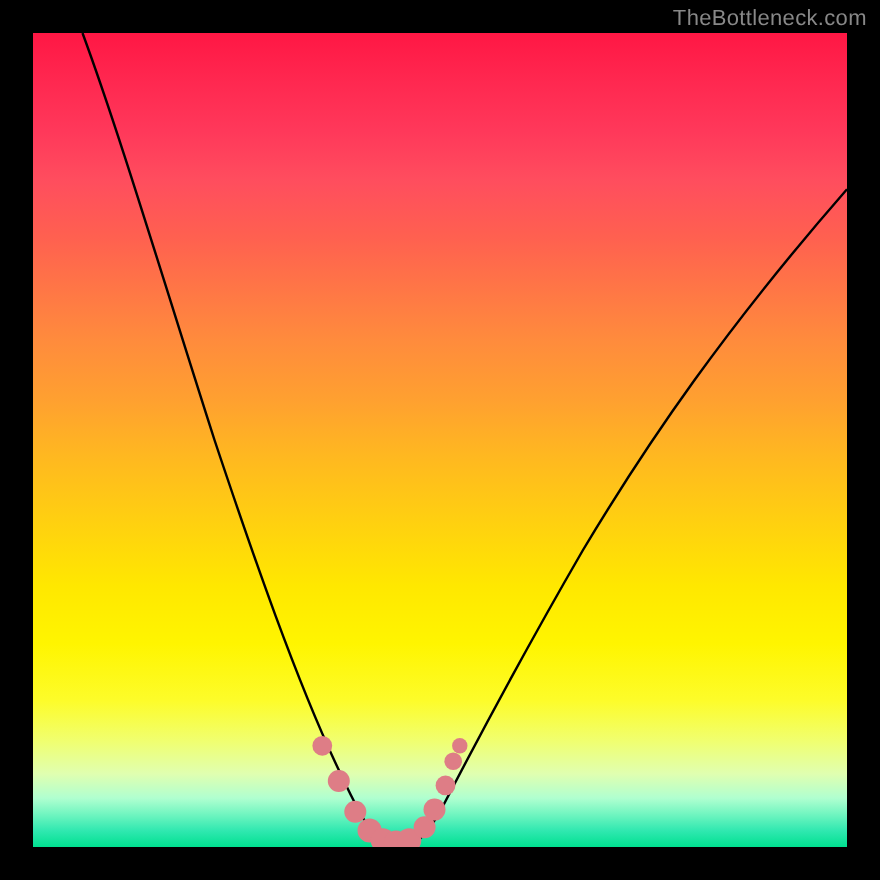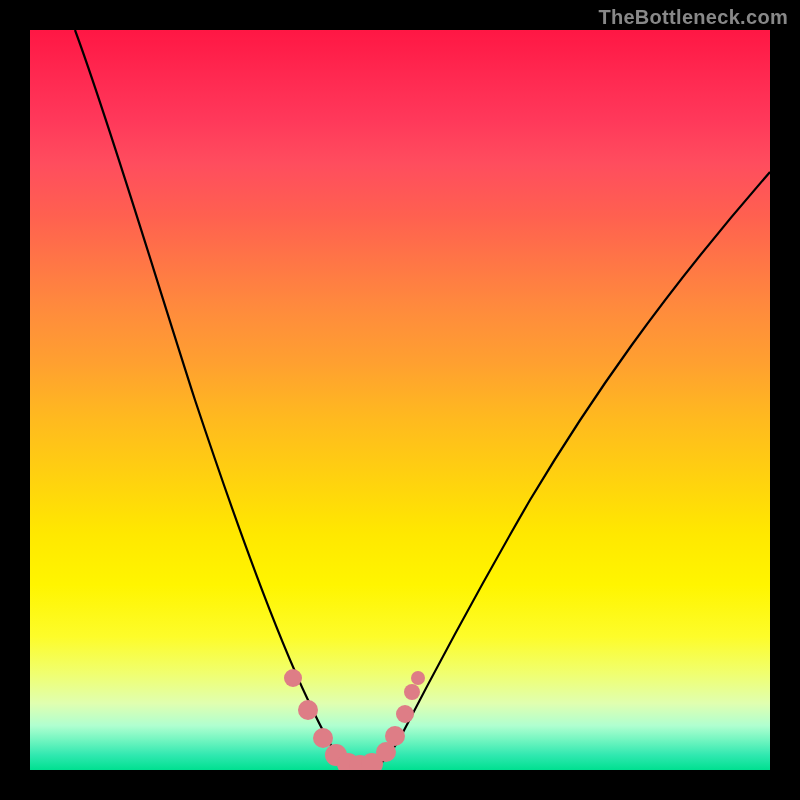--- a/index.html
+++ b/index.html
@@ -39,21 +39,21 @@
       #30e8b0 98%,
       #00e090 100%
     );
   }
   .watermark {
     position: absolute;
     top: 6px;
     right: 12px;
     color: #888;
     font-size: 20px;
-    font-weight: 700;
+    font-weight: 400;
     letter-spacing: 0.3px;
     z-index: 10;
   }
   svg.curves {
     position: absolute;
     left: 30px;
     top: 30px;
     width: 740px;
     height: 740px;
     z-index: 5;

